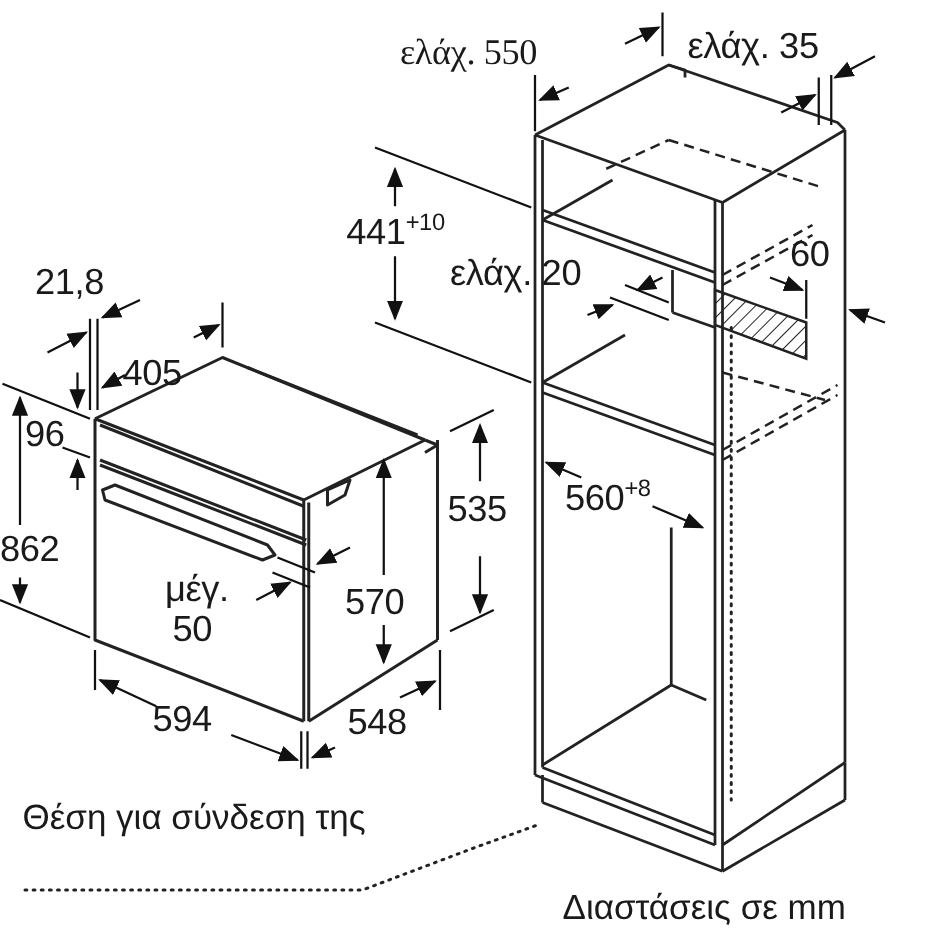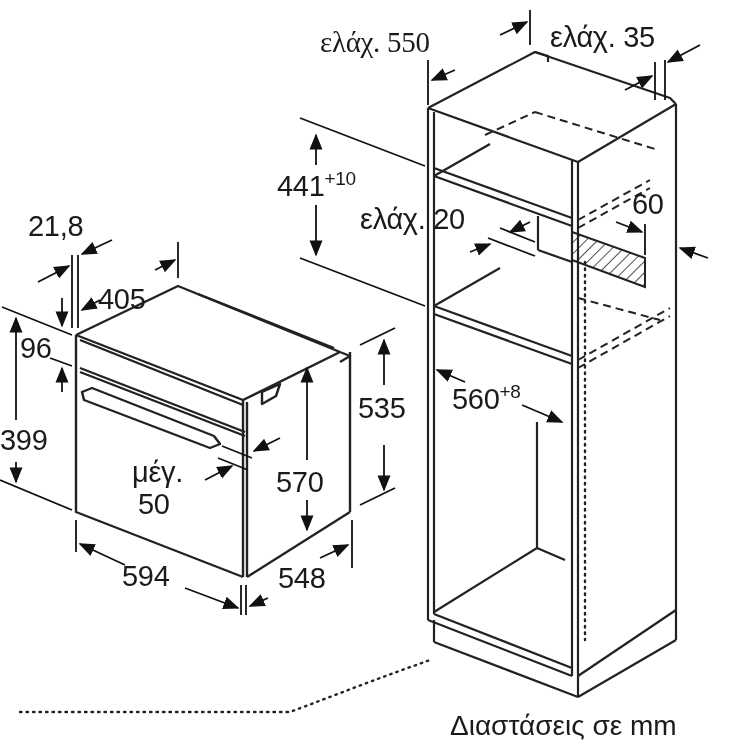--- a/index.html
+++ b/index.html
@@ -185,23 +185,24 @@
 </div>
 <div class="lbl" style="left:360px;top:205px;">ελάχ. 20</div>
 <div class="lbl" style="left:632px;top:190px;">60</div>
 <div class="lbl" style="left:452px;top:385px;">
   <span>560</span><sup>+8</sup>
 </div>
 
 <div class="lbl" style="left:28px;top:212px;">21,8</div>
 <div class="lbl" style="left:98px;top:285px;">405</div>
 <div class="lbl" style="left:20px;top:334px;text-align:right;">96</div>
-<div class="lbl" style="left:0px;top:426px;">399</div>
+<div class="lbl" style="left:0px;top:426px;">862</div>
 <div class="lbl" style="left:132px;top:458px;">μέγ.</div>
 <div class="lbl" style="left:138px;top:490px;">50</div>
 <div class="lbl" style="left:276px;top:468px;">570</div>
 <div class="lbl" style="left:358px;top:394px;">535</div>
 <div class="lbl" style="left:122px;top:562px;">594</div>
 <div class="lbl" style="left:278px;top:564px;">548</div>
 
 <div class="note" style="left:18px;top:636px;">
+  <div>Θέση για σύνδεση της</div>
 </div>
 <div class="note" style="left:450px;top:708px;">Διαστάσεις σε mm</div>
 
 </body></html>

